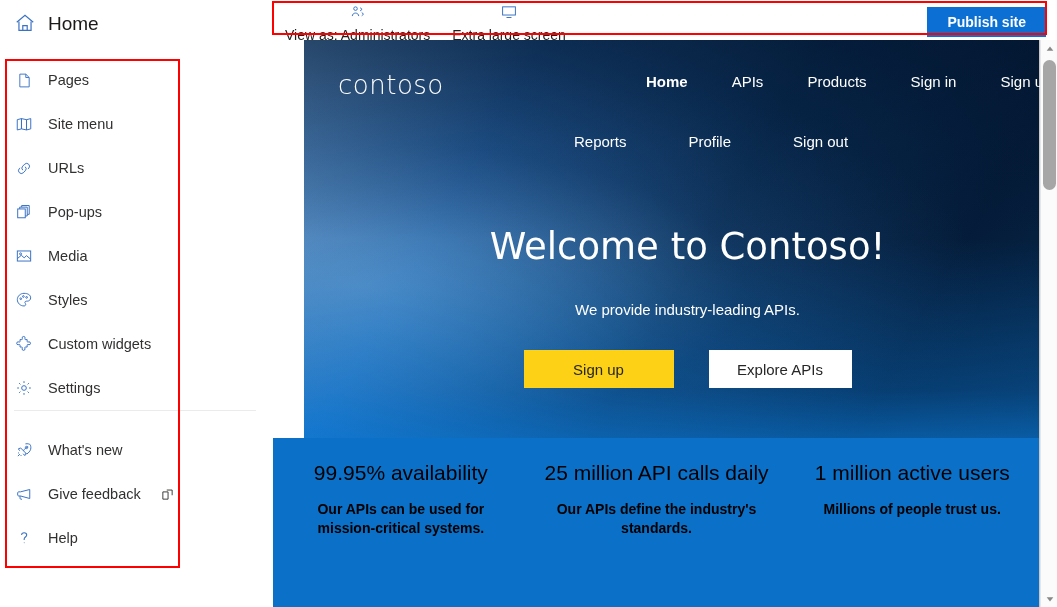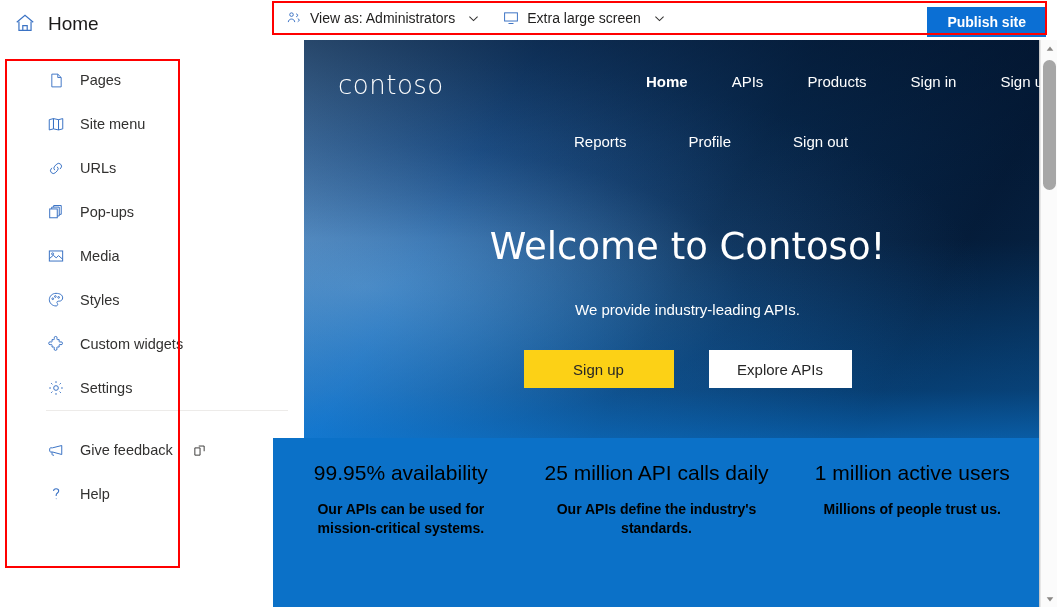--- a/index.html
+++ b/index.html
@@ -10,35 +10,35 @@
     -webkit-font-smoothing:antialiased;
   }
   .app{position:relative;width:1057px;height:607px;}
 
   
   .left-panel{position:absolute;left:0;top:0;width:270px;height:607px;background:#fff;}
   .home-header{position:absolute;left:14px;top:8px;display:flex;align-items:center;gap:12px;height:30px;}
   .home-header .hh-icon{width:22px;height:22px;display:block;}
   .home-header .hh-label{font-size:19px;color:#1b1a19;line-height:1;}
 
-  .nav-list{position:absolute;left:0;top:58px;width:270px;margin-left:32px;}
+  .nav-list{position:absolute;left:0;top:58px;width:270px;}
   .nav-item{display:flex;align-items:center;height:44px;padding-left:14px;gap:14px;cursor:default;}
   .nav-item .ni-icon{width:20px;height:20px;flex:0 0 20px;display:flex;align-items:center;justify-content:center;}
   .nav-item .ni-label{font-size:14.5px;color:#323130;white-space:nowrap;}
   .nav-ext{margin-left:6px;display:inline-flex;}
   .nav-sep{position:absolute;left:14px;top:0;width:242px;height:1px;background:#edebe9;}
 
   
   .redbox{position:absolute;border:2px solid #ff0000;pointer-events:none;box-sizing:border-box;}
   #redbox-sidebar{left:5px;top:59px;width:175px;height:509px;}
   #redbox-toolbar{left:272px;top:1px;width:775px;height:34px;}
 
   
   .toolbar{position:absolute;left:273px;top:2px;width:773px;height:32px;background:#fff;display:flex;align-items:center;}
-  .tb-group{display:flex;align-items:center;gap:7px;padding:0 10px 0 12px;height:28px;cursor:default;}
+  .tb-group{display:flex;align-items:center;gap:7px;padding:0 10px 0 12px;height:28px;cursor:default;flex-direction:column;}
   .tb-group .tb-icon{display:flex;align-items:center;justify-content:center;width:18px;height:18px;}
   .tb-group .tb-text{font-size:14px;color:#201f1e;white-space:nowrap;}
   .chev{margin-left:5px;display:inline-flex;}
   .publish-btn{margin-left:auto;height:30px;background:#0b6fd4;color:#fff;font-size:14px;font-weight:bold;
     display:flex;align-items:center;justify-content:center;padding:0 20px;border:none;cursor:pointer;
     font-family:"Liberation Sans", sans-serif;margin-top:8px;}
 
   
   .canvas{position:absolute;left:273px;top:40px;width:767px;height:567px;overflow:hidden;}
   .hero{position:absolute;left:11px;top:0;width:767px;height:398px;
@@ -182,20 +182,31 @@
             <path d="M10 2.4v2M10 15.6v2M17.6 10h-2M4.4 10h-2M15.4 4.6 14 6M6 14l-1.4 1.4M15.4 15.4 14 14M6 6 4.6 4.6"></path>
           </svg>
         </span>
         <span class="ni-label">Settings</span>
       </div>
 
       <div style="position:relative;height:18px;">
         <div class="nav-sep"></div>
       </div>
 
+      <div class="nav-item">
+        <span class="ni-icon">
+          <svg viewBox="0 0 20 20" width="18" height="18" fill="none" stroke="#3a72c4" stroke-width="1.1">
+            <path d="M11.6 3.2c2.6-.6 4.6.4 5.2.8.4.6 1.2 2.7.6 5.2-.5 2-2.4 4.1-4.4 5.3l-3.6-3.6c1.1-2.1 3.2-4 5.2-4.5"></path>
+            <path d="M9.4 10.9 6.2 7.7 3.6 8.9l2 1.9M9.1 14.2l1.8 2 1.2-2.6"></path>
+            <path d="M5.4 14.6 3.2 16.8M4.4 12.8l-1 1M7.2 15.6l-1 1"></path>
+            <circle cx="12.8" cy="7.2" r="1.3"></circle>
+          </svg>
+        </span>
+        <span class="ni-label">What's new</span>
+      </div>
 
       <div class="nav-item">
         <span class="ni-icon">
           <svg viewBox="0 0 20 20" width="18" height="18" fill="none" stroke="#3a72c4" stroke-width="1.1">
             <path d="M3 8.6v2.6c0 .6.5 1 1 1h2.1L16.4 15V5L6.1 7.6H4c-.5 0-1 .4-1 1z"></path>
             <path d="M5.6 12.2v2.6c0 .6.5 1 1 1h1.2"></path>
           </svg>
         </span>
         <span class="ni-label">Give feedback</span>
         <span class="nav-ext">

